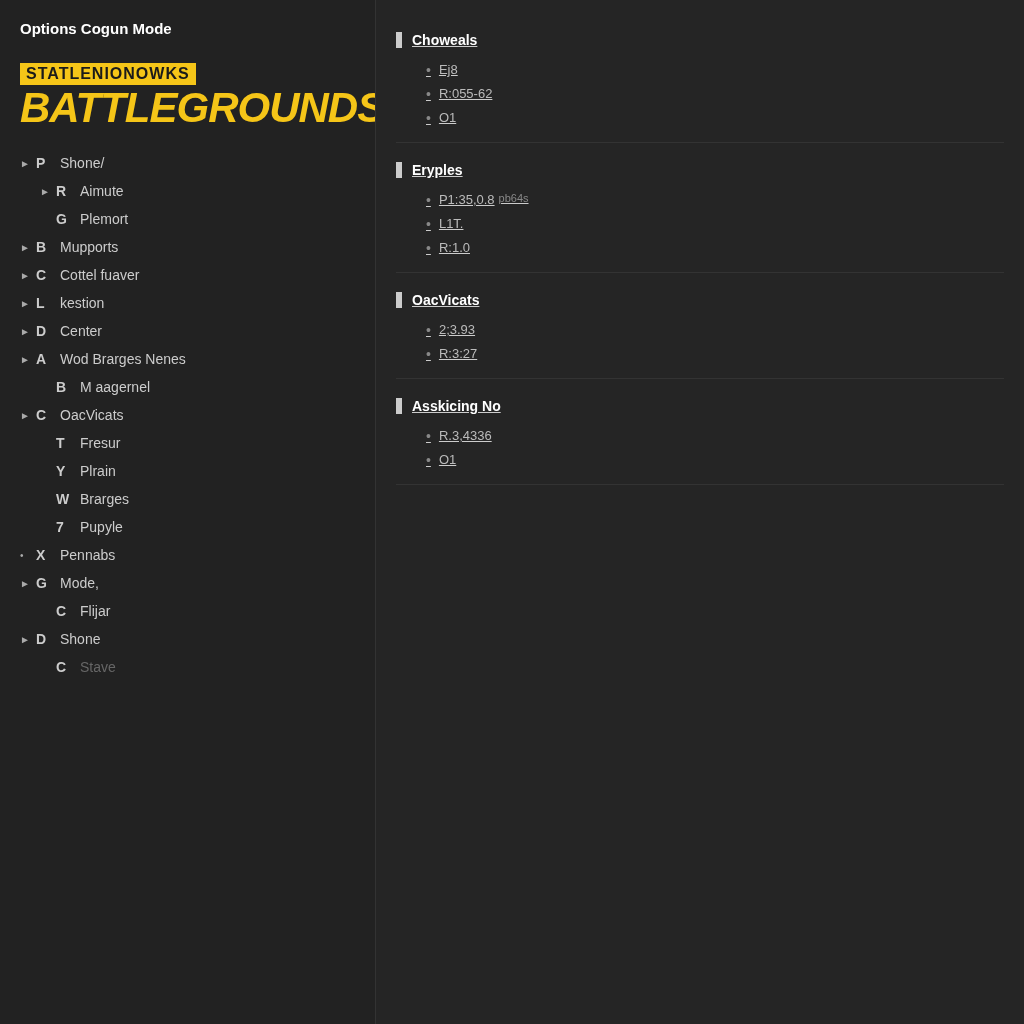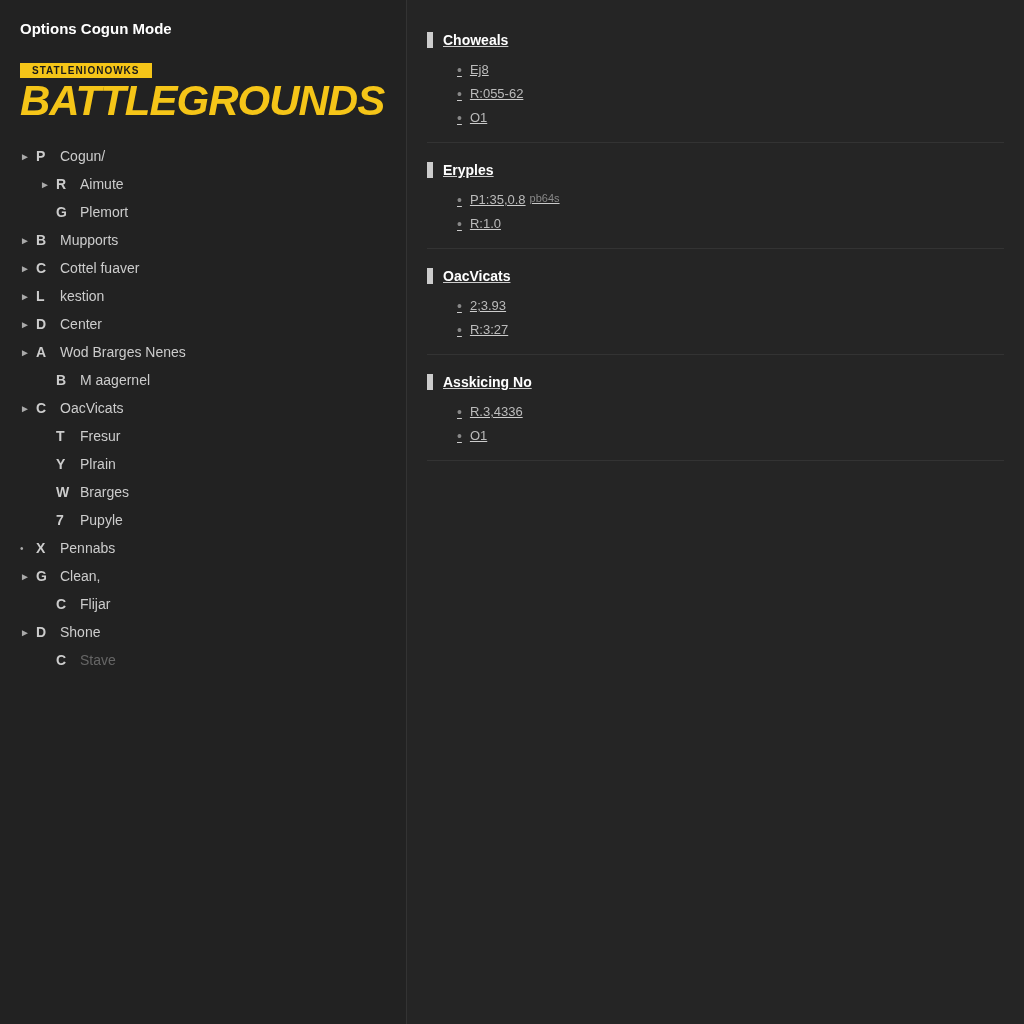--- a/index.html
+++ b/index.html
@@ -21,21 +21,21 @@
     }
 
     .main-container {
       display: flex;
       flex: 1;
       height: 100%;
     }
 
     
     .left-panel {
-      width: 407px;
+      width: 376px;
       background-color: #222222;
       padding: 20px 0;
       border-right: 1px solid #333;
       overflow-y: auto;
     }
 
     .panel-header {
       font-size: 15px;
       font-weight: bold;
       color: #ffffff;
@@ -43,26 +43,26 @@
     }
 
     .logo-container {
       padding: 10px 20px 20px 20px;
       display: flex;
       flex-direction: column;
       align-items: flex-start;
     }
 
     .logo-top {
-      font-size: 10px;
+      font-size: 16px;
       font-weight: bold;
       color: #f5c518;
       background-color: #f5c518;
       color: #1a1a1a;
-      padding: 2px 12px;
+      padding: 2px 6px;
       letter-spacing: 1px;
       margin-bottom: 2px;
     }
 
     .logo-main {
       font-size: 42px;
       font-weight: 900;
       color: #f5c518;
       letter-spacing: -1px;
       line-height: 1;
@@ -180,21 +180,21 @@
 
     <div class="logo-container">
       <div class="logo-top">STATLENIONOWKS</div>
       <div class="logo-main">BATTLEGROUNDS</div>
     </div>
 
     <div id="menu-list">
         <div class="menu-item">
           <span class="arrow">►</span>
           <span class="key">P</span>
-          <span class="label">Cogun/</span>
+          <span class="label">Shone/</span>
         </div>
         <div class="menu-item sub-item">
           <span class="arrow">►</span>
           <span class="key">R</span>
           <span class="label">Aimute</span>
         </div>
         <div class="menu-item sub-item">
           <span class="arrow"></span>
           <span class="key">G</span>
           <span class="label">Plemort</span>
@@ -255,21 +255,21 @@
           <span class="label">Pupyle</span>
         </div>
         <div class="menu-item">
           <span class="arrow">•</span>
           <span class="key">X</span>
           <span class="label">Pennabs</span>
         </div>
         <div class="menu-item">
           <span class="arrow">►</span>
           <span class="key">G</span>
-          <span class="label">Clean,</span>
+          <span class="label">Mode,</span>
         </div>
         <div class="menu-item sub-item">
           <span class="arrow"></span>
           <span class="key">C</span>
           <span class="label">Flijar</span>
         </div>
         <div class="menu-item">
           <span class="arrow">►</span>
           <span class="key">D</span>
           <span class="label">Shone</span>
@@ -305,20 +305,23 @@
           <div class="section-title">
             <span class="section-icon"></span>
             <span>Eryples</span>
           </div>
           <div class="section-items">
             <div class="section-item">
               <span class="item-text">P1:35,0.8</span>
               <span class="item-sub">pb64s</span>
             </div>
             <div class="section-item">
+              <span class="item-text">L1T.</span>
+            </div>
+            <div class="section-item">
               <span class="item-text">R:1.0</span>
             </div>
           </div>
         </div>
         <div class="section-block">
           <div class="section-title">
             <span class="section-icon"></span>
             <span>OacVicats</span>
           </div>
           <div class="section-items">

